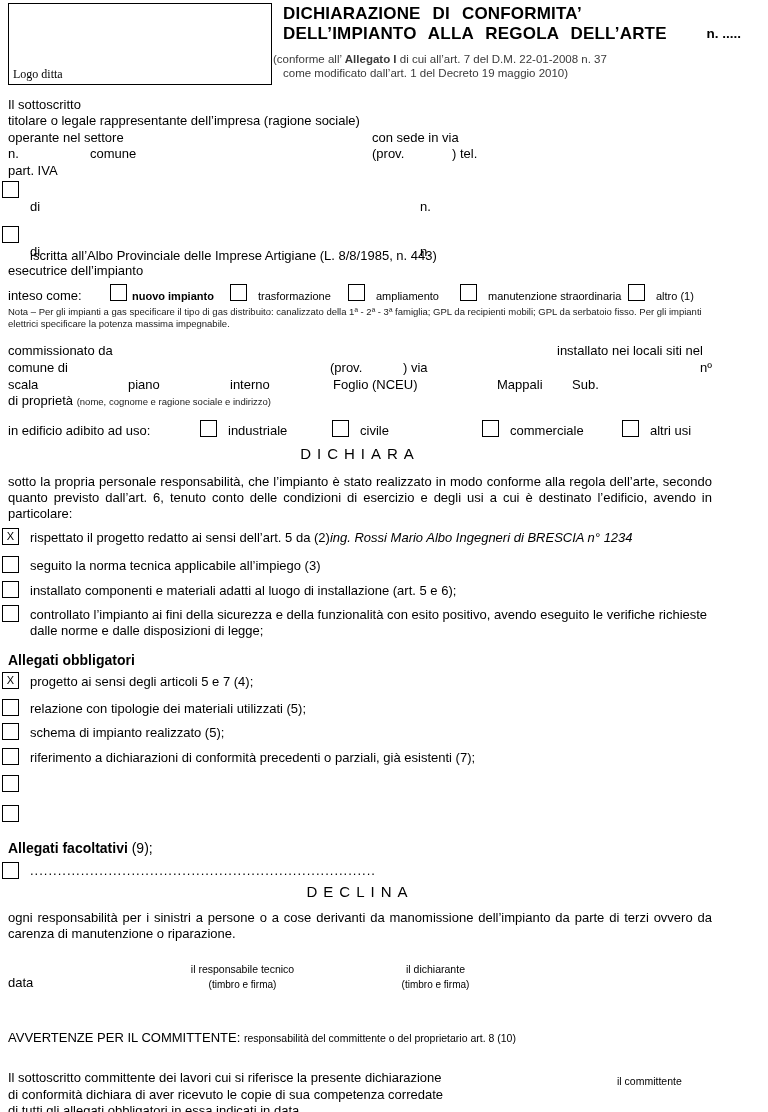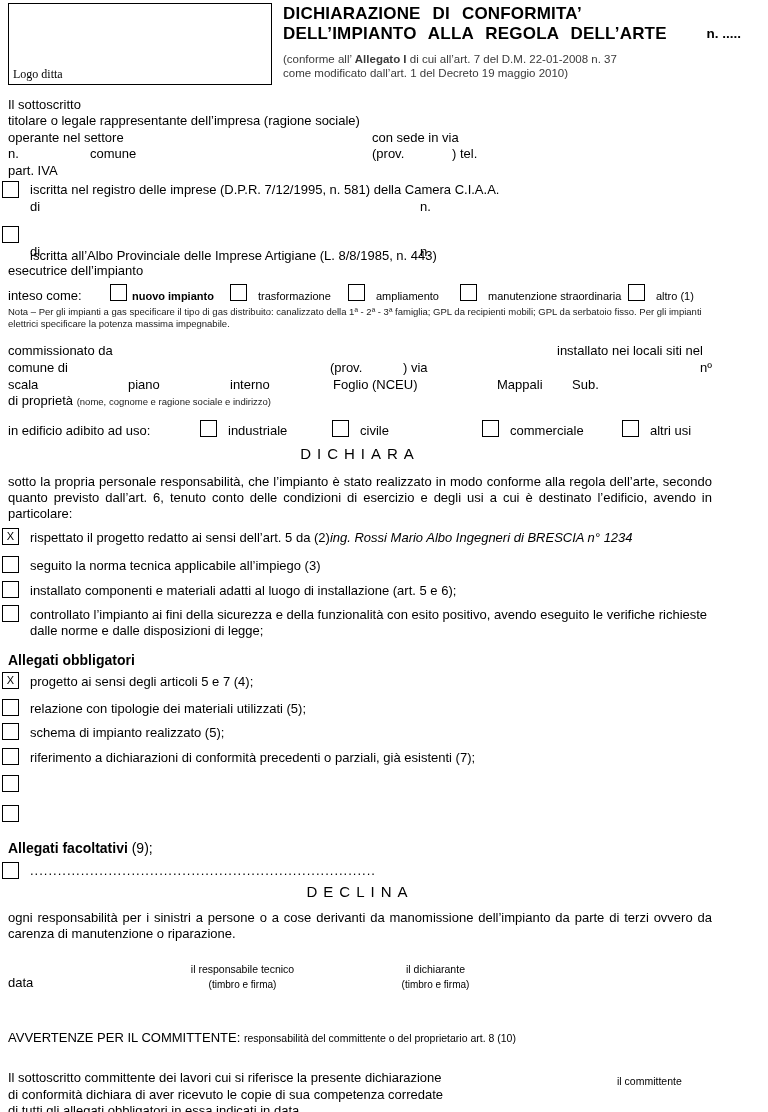--- a/index.html
+++ b/index.html
@@ -34,37 +34,36 @@
 <div class="page">
 
   <div class="logo-box">
     <span class="logo-label">Logo ditta</span>
   </div>
   <div class="abs title" style="left:283px;top:4px;">DICHIARAZIONE DI CONFORMITA’</div>
   <div class="title-row2">
     <span class="title">DELL’IMPIANTO ALLA REGOLA DELL’ARTE</span>
     <span class="title n-label">n. .....</span>
   </div>
-  <div class="abs subtitle" style="left:283px;top:52px;"><span>(conforme all’ </span><span class="bold">Allegato I</span><span> di cui all’art. 7 del D.M. 22-01-2008 n. 37</span></div>
+  <div class="abs subtitle" style="left:273px;top:52px;"><span>(conforme all’ </span><span class="bold">Allegato I</span><span> di cui all’art. 7 del D.M. 22-01-2008 n. 37</span></div>
   <div class="abs subtitle" style="left:283px;top:66px;">come modificato dall’art. 1 del Decreto 19 maggio 2010)</div>
 
   <div class="abs" style="left:8px;top:97px;">Il sottoscritto</div>
   <div class="abs" style="left:8px;top:113px;">titolare o legale rappresentante dell’impresa (ragione sociale)</div>
   <div class="abs" style="left:8px;top:130px;">operante nel settore</div>
   <div class="abs" style="left:372px;top:130px;">con sede in via</div>
   <div class="abs" style="left:8px;top:146px;">n.</div>
   <div class="abs" style="left:90px;top:146px;">comune</div>
   <div class="abs" style="left:372px;top:146px;">(prov.</div>
   <div class="abs" style="left:452px;top:146px;">) tel.</div>
   <div class="abs" style="left:8px;top:163px;">part. IVA</div>
 
   <span class="cb" style="left:2px;top:181px;">
       <i></i>
     </span>
-  <div class="abs" style="left:30px;top:182px;">iscritta nel registro delle imprese (D.P.R. 7/12/1995, n. 581) della Camera C.I.A.A.</div>
   <div class="abs" style="left:30px;top:199px;">di</div>
   <div class="abs" style="left:420px;top:199px;">n.</div>
 
   <span class="cb" style="left:2px;top:226px;">
       <i></i>
     </span>
   <div class="abs" style="left:30px;top:227px;margin-top:21px;">iscritta all’Albo Provinciale delle Imprese Artigiane (L. 8/8/1985, n. 443)</div>
   <div class="abs" style="left:30px;top:244px;">di</div>
   <div class="abs" style="left:420px;top:244px;">n.</div>
 

